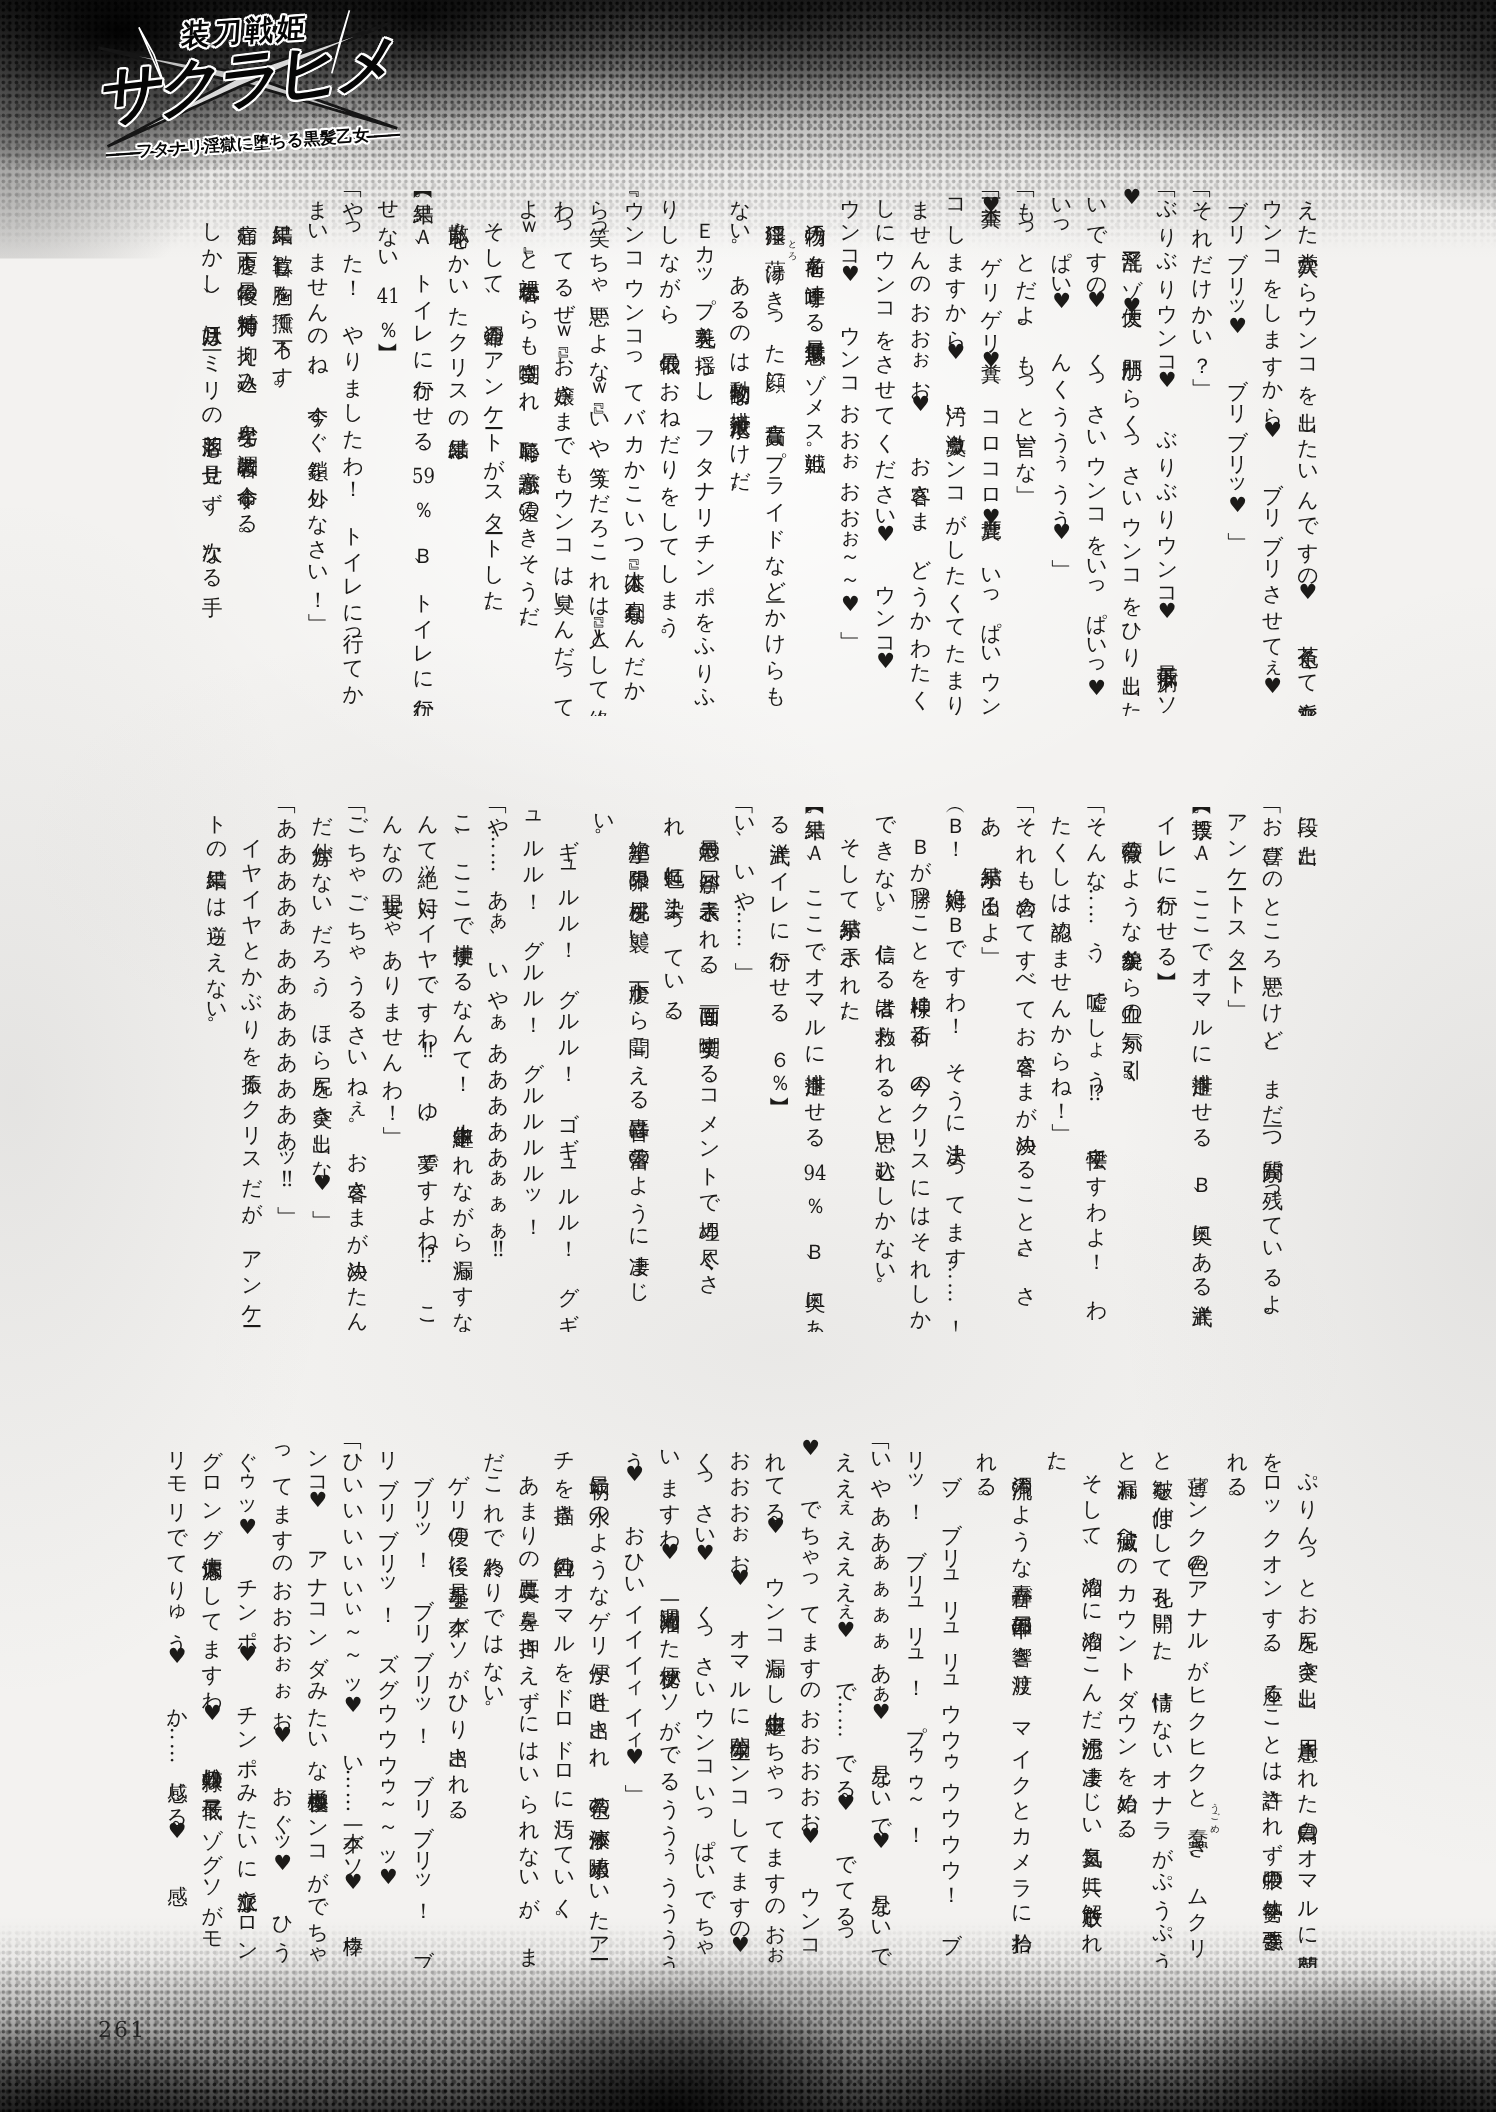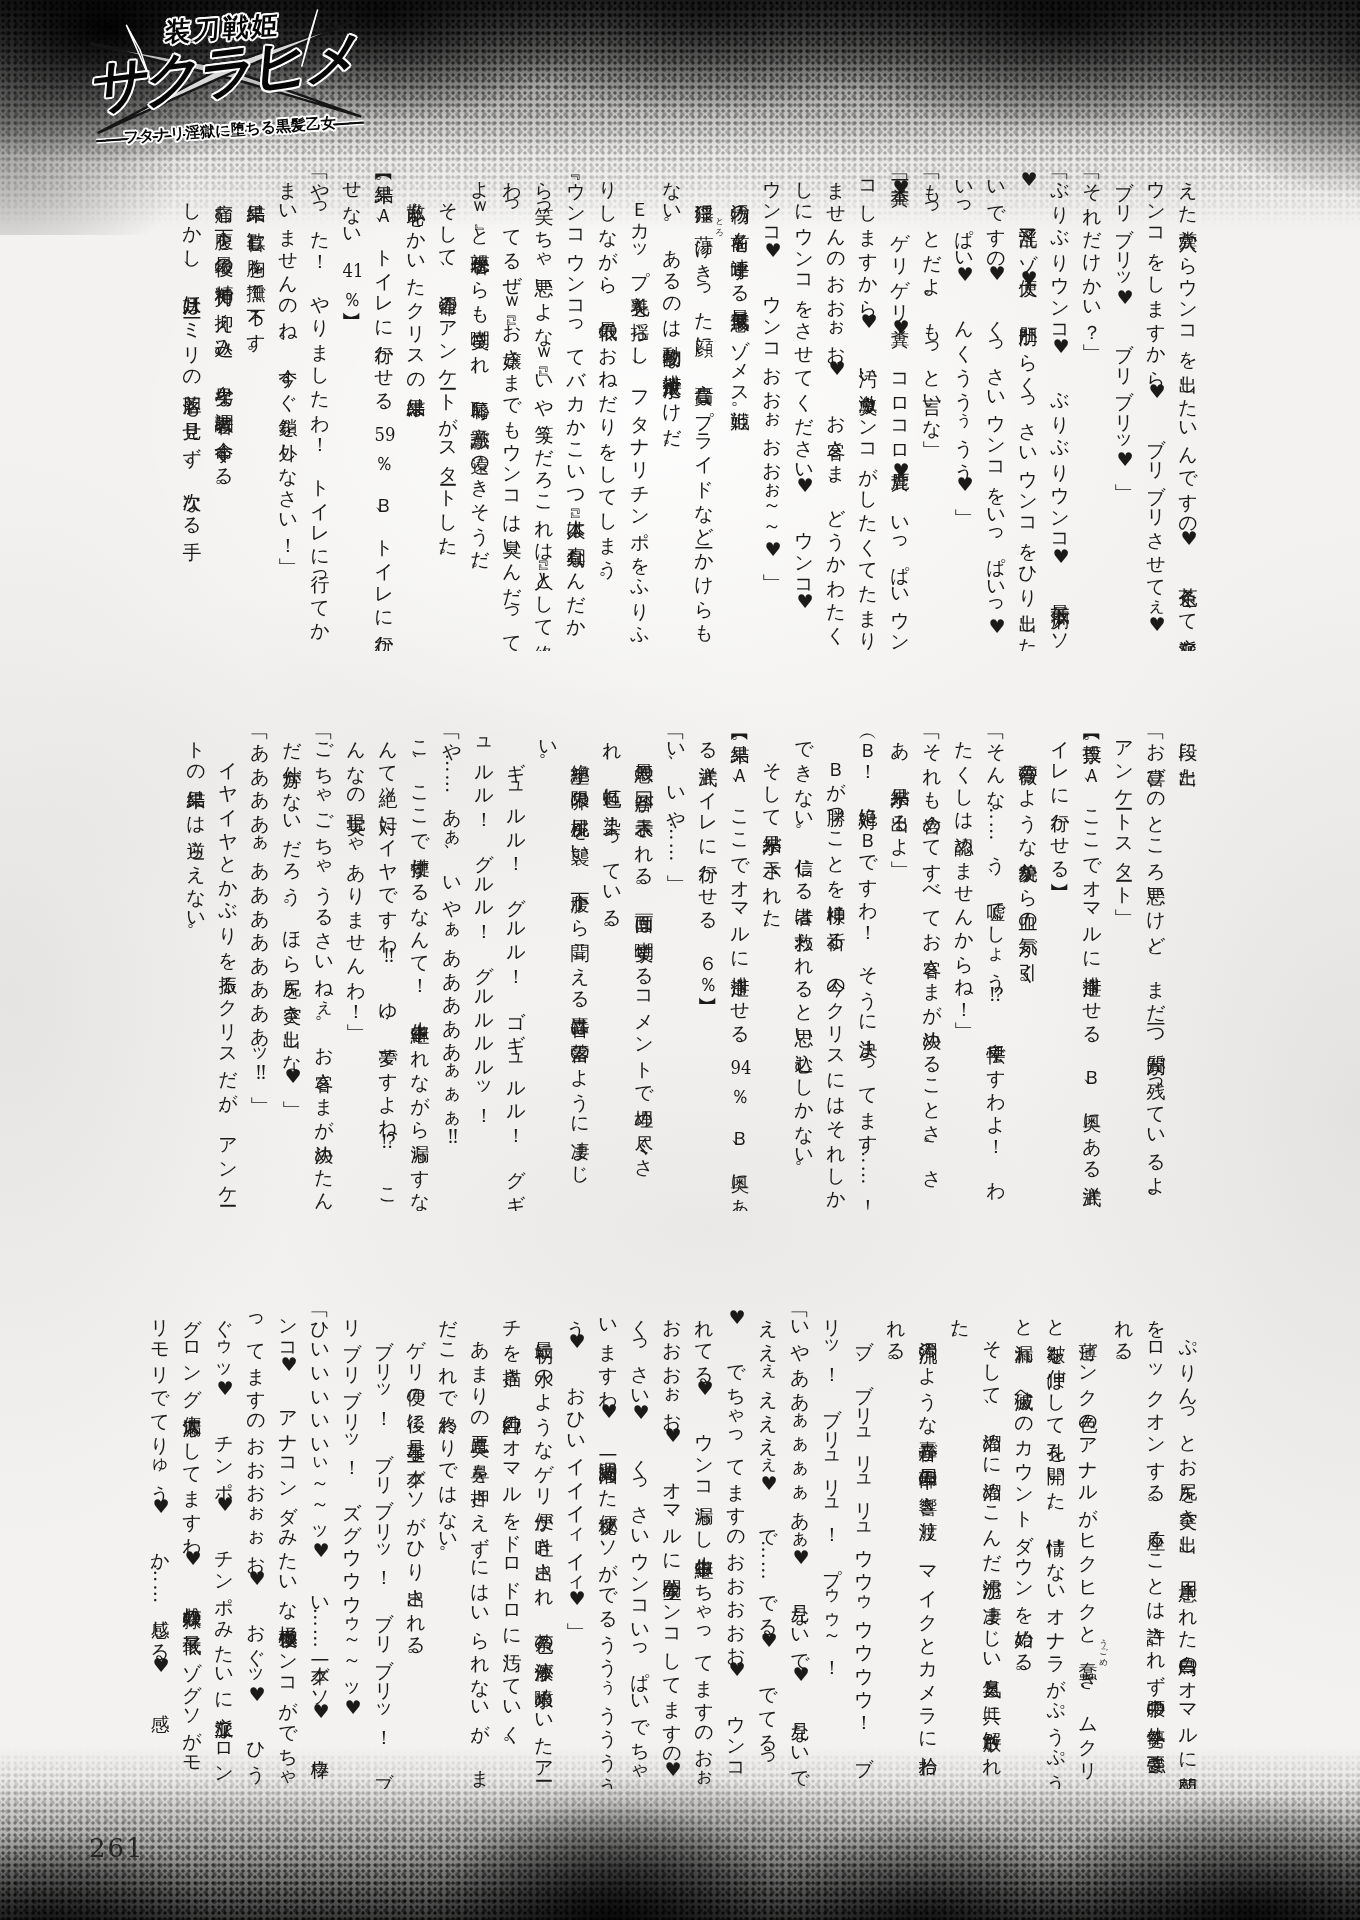--- a/index.html
+++ b/index.html
@@ -77,21 +77,21 @@
   }
   #band-0{top:168px;  height:483px;}
   #band-1{top:728px;  height:483px;}
   #band-2{top:1306px; height:483px;}
   .band p{margin:0; padding:0;}
   .band p.indent{text-indent:21px;}
   .tcy{text-combine-upright:all; -webkit-text-combine:horizontal; letter-spacing:0;}
   ruby{ruby-position:over;}
   rt{font-size:8.5px; letter-spacing:0;}
   
-  .page-number{position:absolute; left:89px; top:1833px; font-size:26px; color:#262626; letter-spacing:2px;}
+  .page-number{position:absolute; left:89px; top:1833px; font-size:20px; color:#262626; letter-spacing:2px;}
 </style>
 </head>
 <body>
 
 <div class="page">
 
   <div class="bg-top"></div>
   <div class="bg-bottom"></div>
 
   <div class="logo">

